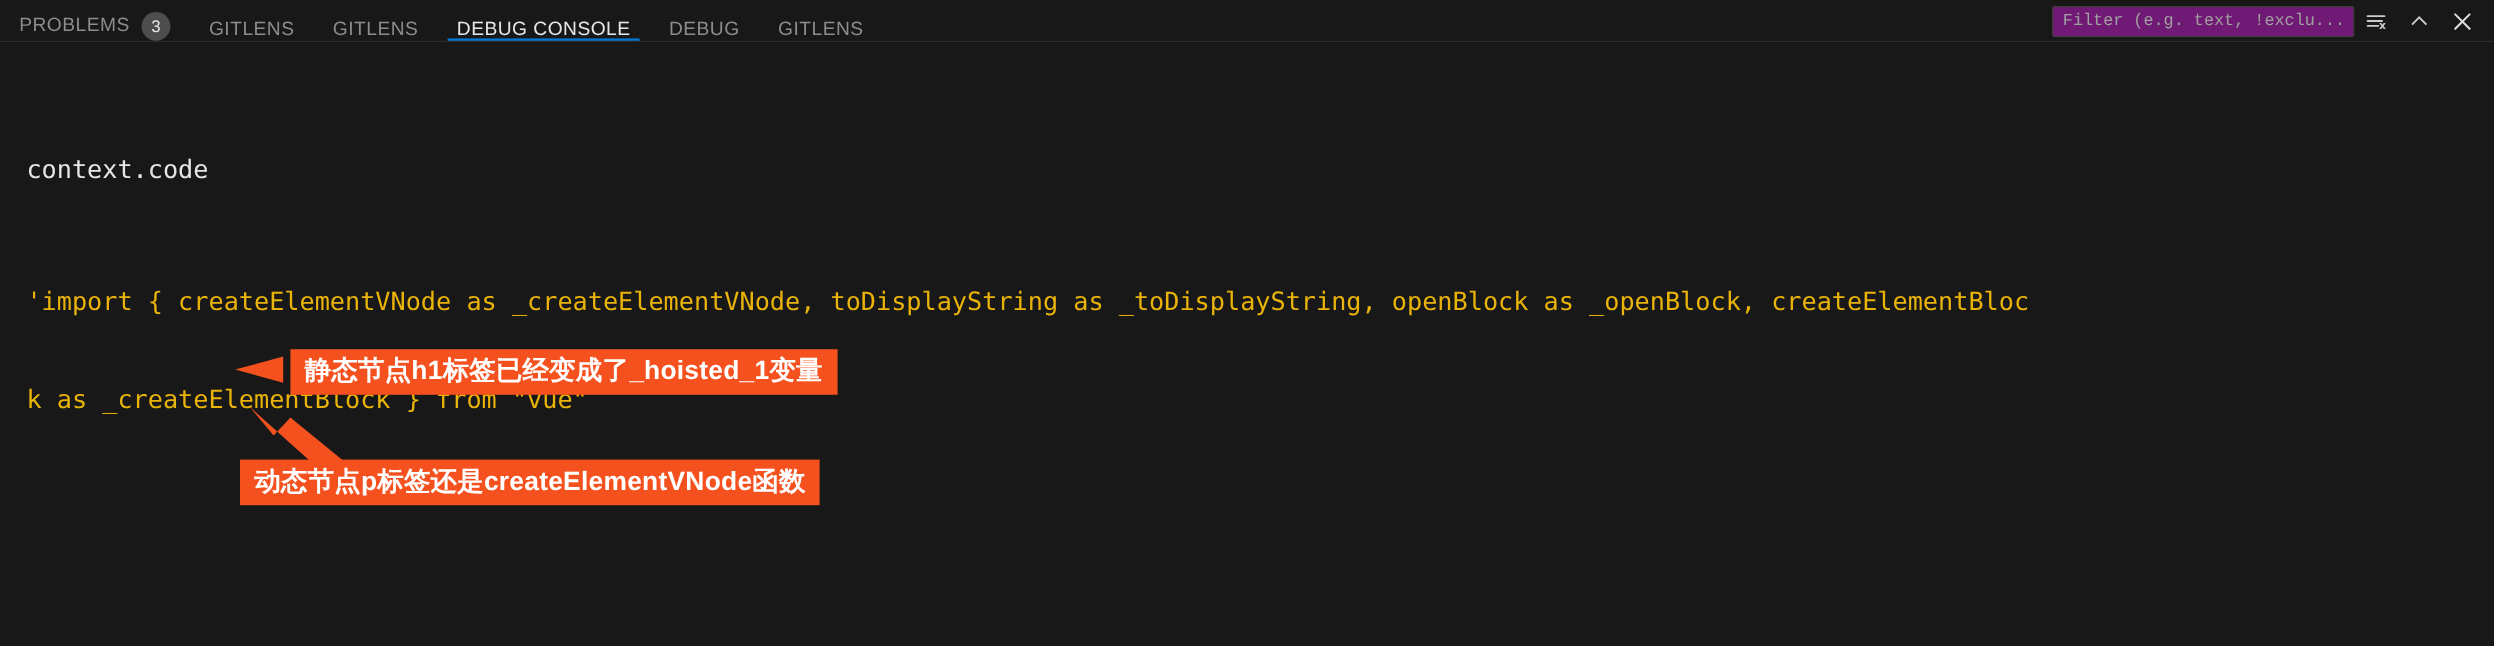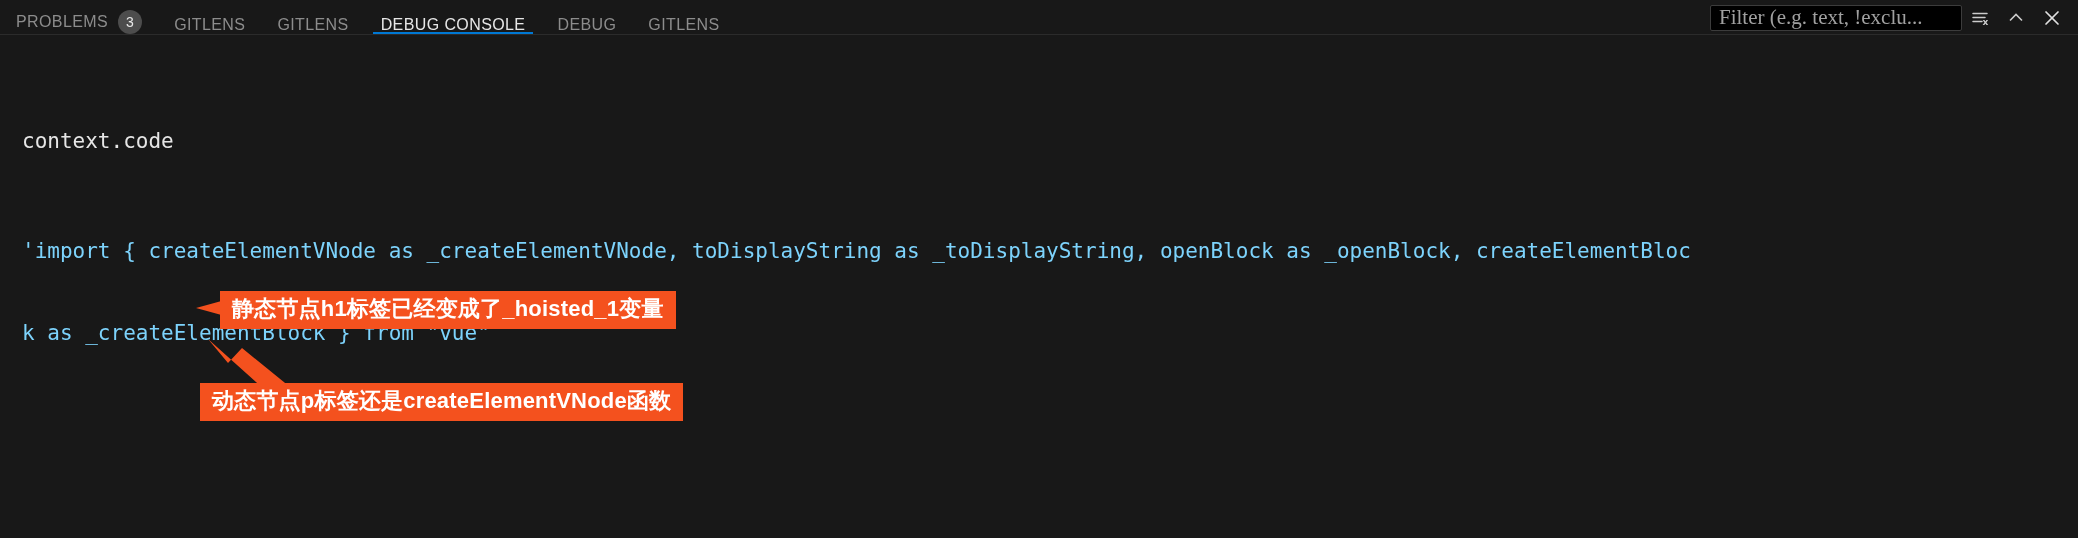--- a/index.html
+++ b/index.html
@@ -63,26 +63,26 @@
     top: 0; right: 0;
     height: 35px;
     display: flex;
     align-items: center;
     gap: 0px;
     padding-right: 8px;
   }
   #filter-input {
     width: 252px;
     height: 26px;
-    background: #000000;
+    background: #701a75;
     border: 1px solid #3c3c3c;
     border-radius: 2px;
     color: #cccccc;
-    font-family: Liberation Serif, serif;
-    font-size: 21px;
+    font-family: Liberation Mono, monospace;
+    font-size: 14px;
     padding: 0 8px;
     outline: none;
   }
   #filter-input::placeholder { color: #a0a0a0; }
   .action-btn {
     width: 36px; height: 30px;
     display: flex;
     align-items: center;
     justify-content: center;
     cursor: pointer;
@@ -96,37 +96,37 @@
     position: relative;
     height: 503px;
     padding: 10px 0 0 22px;
     overflow: hidden;
     font-family: "DejaVu Sans Mono", monospace;
     font-size: 21px;
     line-height: 27.5px;
     white-space: pre;
   }
   .out-label { color: #e6e6e6; }
-  .out-string { color: #7dd3fc; }
+  .out-string { color: #eab308; }
   .out-line { height: 27.5px; }
 
   
   .callout {
     position: absolute;
     background: #f4511e;
     color: #ffffff;
     font-family: "Liberation Sans", sans-serif;
     font-weight: bold;
     font-size: 22px;
     line-height: 1;
     padding: 7px 12px 9px 12px;
     white-space: nowrap;
     letter-spacing: 0.2px;
   }
-  #callout-1 { left: 220px; top: 256px; }
+  #callout-1 { left: 242px; top: 256px; }
   
   #callout-1-tail {
     position: absolute;
     left: 196px;
     top: 262px;
     width: 0; height: 0;
     border-top: 11px solid transparent;
     border-bottom: 11px solid transparent;
     border-right: 40px solid #f4511e;
   }

